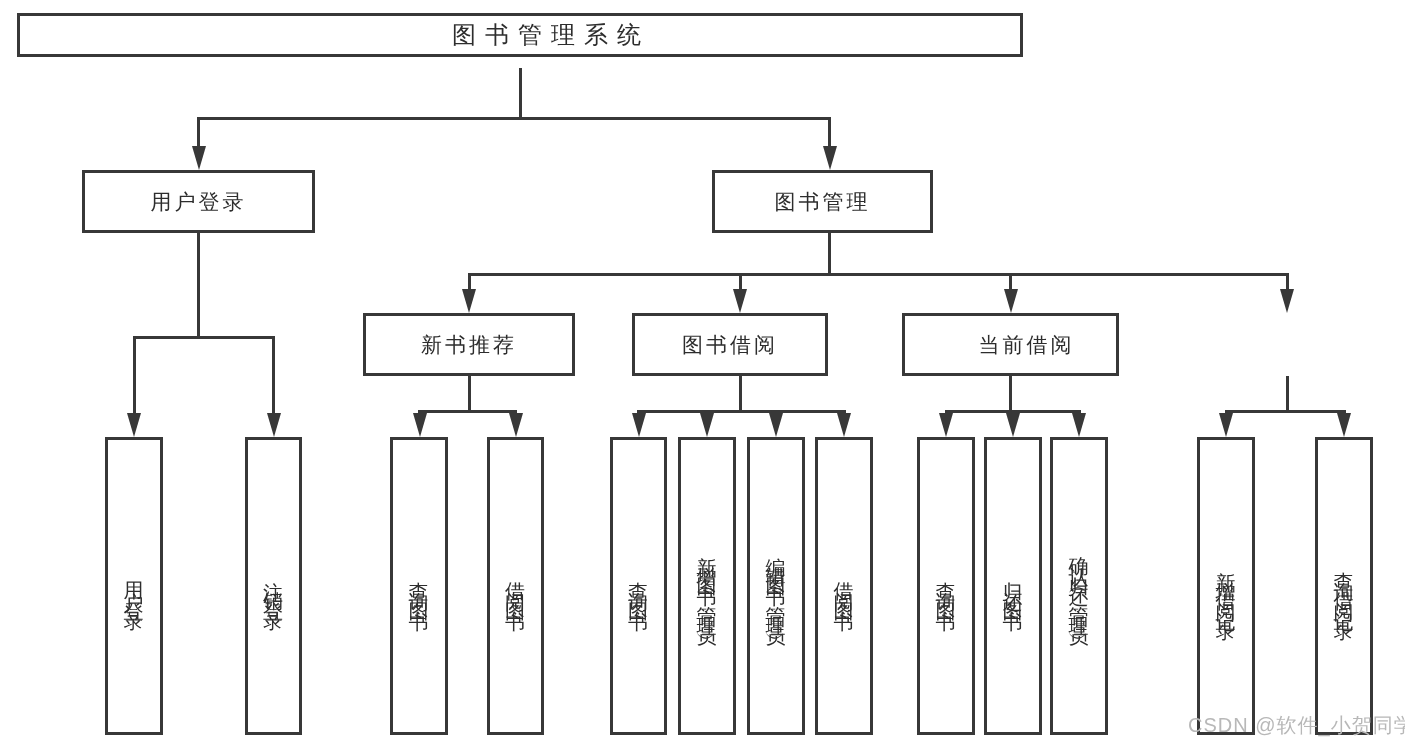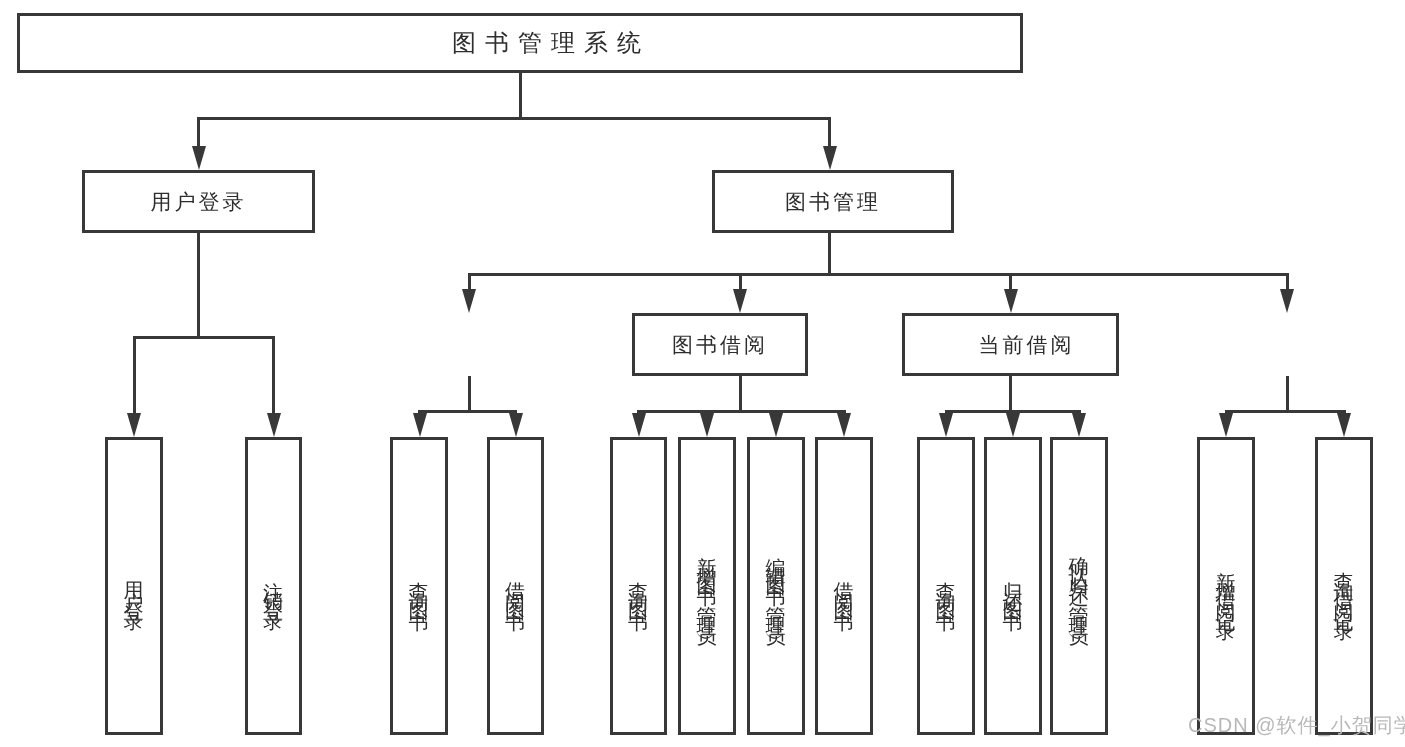--- a/index.html
+++ b/index.html
@@ -70,34 +70,37 @@
     letter-spacing: 1px;
     white-space: nowrap;
     z-index: 5;
   }
 </style>
 </head>
 <body>
 
 <div id="stage">
 
-  <div class="node h-node root-node" style="left:17px; top:13px; width:1006px; height:60px;">
+  <div class="node h-node root-node" style="left:17px; top:13px; width:1006px; height:44px;">
     <span class="label">图书管理系统</span>
   </div>
 
   <div class="node h-node" style="left:82px; top:170px; width:233px; height:63px;">
     <span class="label">用户登录</span>
   </div>
 
-  <div class="node h-node" style="left:712px; top:170px; width:242px; height:63px;">
+  <div class="node h-node" style="left:712px; top:170px; width:221px; height:63px;">
     <span class="label">图书管理</span>
   </div>
 
-
-  <div class="node h-node" style="left:632px; top:313px; width:176px; height:63px;">
+  <div class="node h-node" style="left:363px; top:313px; width:212px; height:63px;">
+    <span class="label">新书推荐</span>
+  </div>
+
+  <div class="node h-node" style="left:632px; top:313px; width:196px; height:63px;">
     <span class="label">图书借阅</span>
   </div>
 
   <div class="node h-node" style="left:902px; top:313px; width:217px; height:63px;padding-left:32px;">
     <span class="label">当前借阅</span>
   </div>
 
 
   <div class="node v-node" style="left:105px; top:437px; width:58px; height:298px;">
     <span class="label">用户登录</span>

